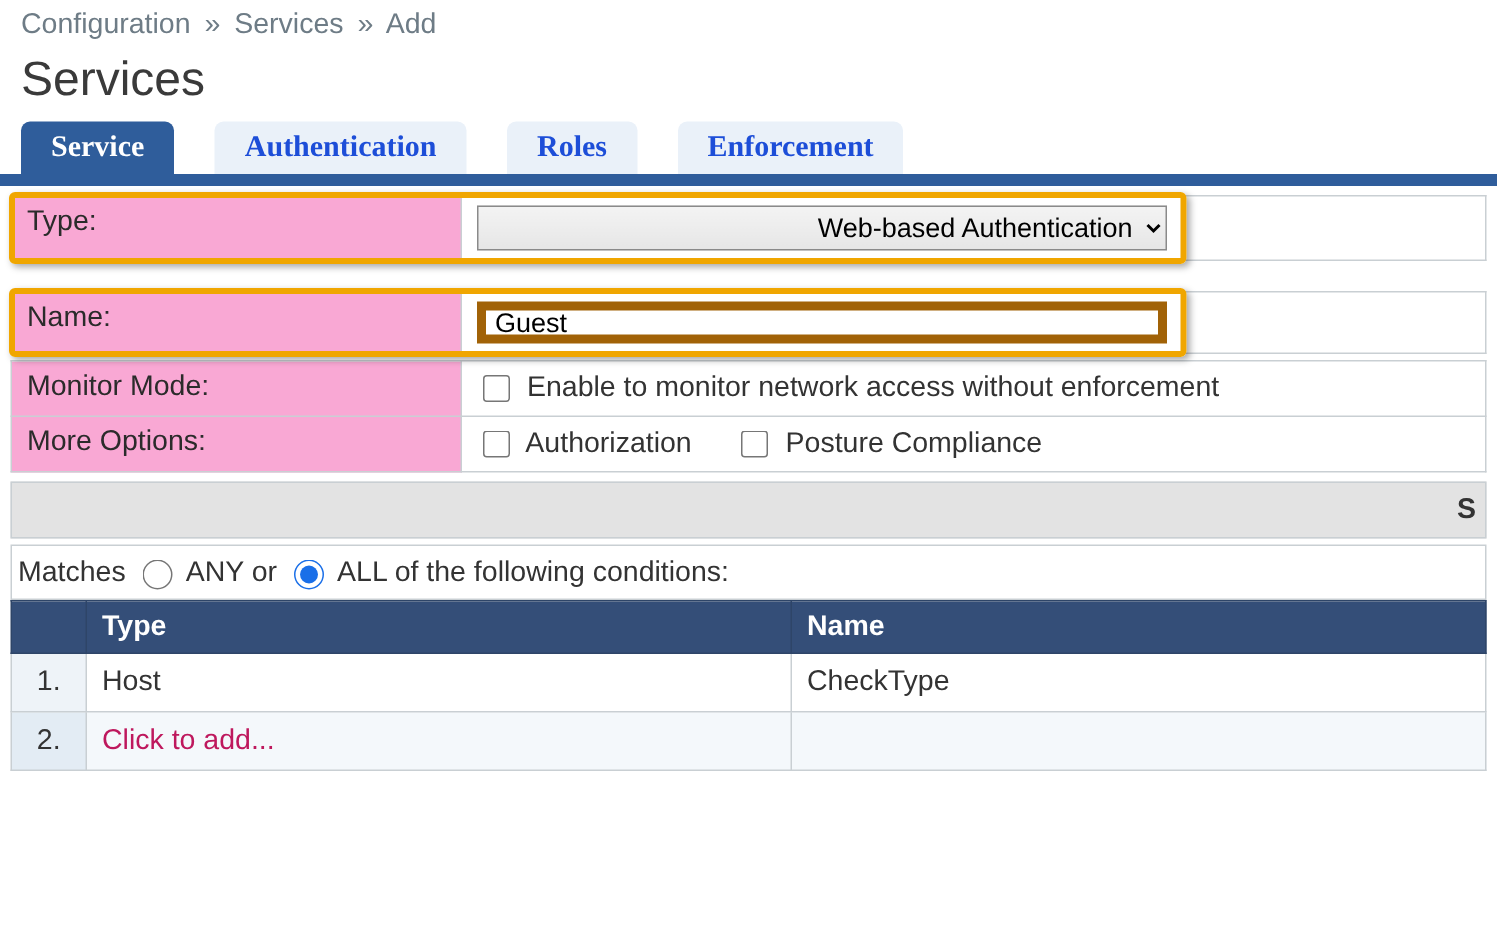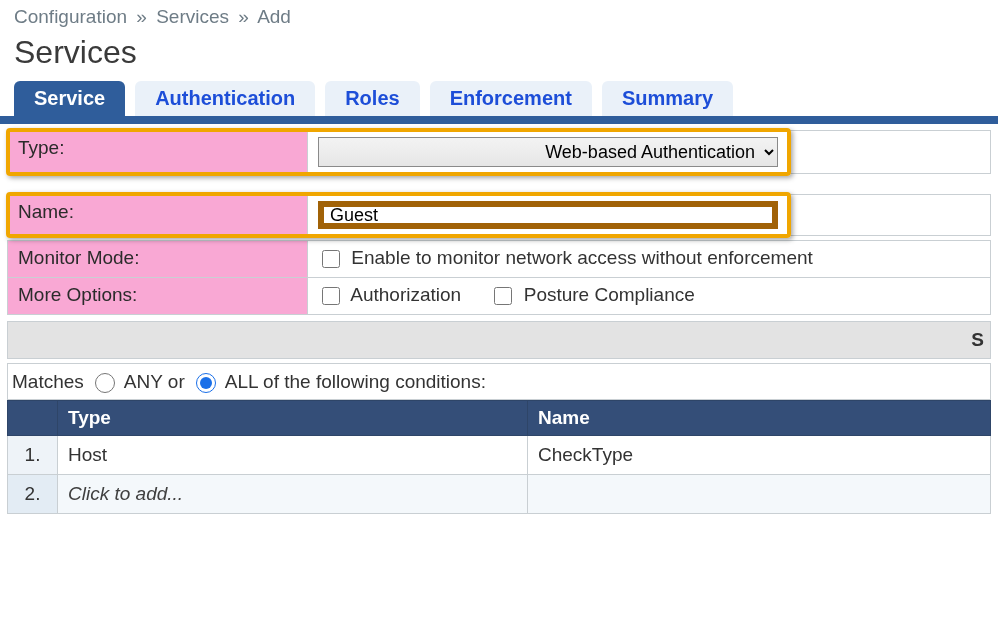--- a/index.html
+++ b/index.html
@@ -25,23 +25,24 @@
     font-size: 32px;
     font-weight: 400;
     color: #3a3a3a;
     margin: 4px 14px 10px 14px;
   }
 
   
   .tabs {
     display: flex;
     align-items: flex-end;
-    gap: 10px;
+    gap: 27px;
     padding: 0 14px;
     border-bottom: 8px solid #2f5d9b;
+    font-family: Liberation Serif, serif;
   }
   .tab {
     padding: 6px 20px;
     font-size: 20px;
     font-weight: 700;
     border-radius: 6px 6px 0 0;
     cursor: pointer;
   }
   .tab.inactive {
     background: #eaf1f9;
@@ -166,43 +167,41 @@
     padding: 8px 10px;
   }
   .cond-table td.num {
     width: 50px;
     text-align: center;
     background: #eef3f8;
   }
   .cond-table tr.alt td { background: #f4f8fb; }
   .cond-table tr.alt td.num { background: #e3ecf4; }
   .placeholder-text {
-    color: #404040;
-    font-style: italic;
+    color: #be185d;
   }
 </style>
 </head>
 <body>
 
 <div class="breadcrumb">
   <span>Configuration</span>
   <span class="sep">»</span>
   <span>Services</span>
   <span class="sep">»</span>
   <span>Add</span>
 </div>
 
 <div class="page-title">Services</div>
 
 <div class="tabs">
   <div class="tab active">Service</div>
   <div class="tab inactive">Authentication</div>
   <div class="tab inactive">Roles</div>
   <div class="tab inactive">Enforcement</div>
-  <div class="tab inactive">Summary</div>
 </div>
 
 <div class="highlight-wrap">
   <table class="form-table">
     <tbody>
         <tr>
       <td class="label-cell">Type:</td>
       <td class="field-cell">
         <select class="type-select">
           <option>Web-based Authentication</option>

